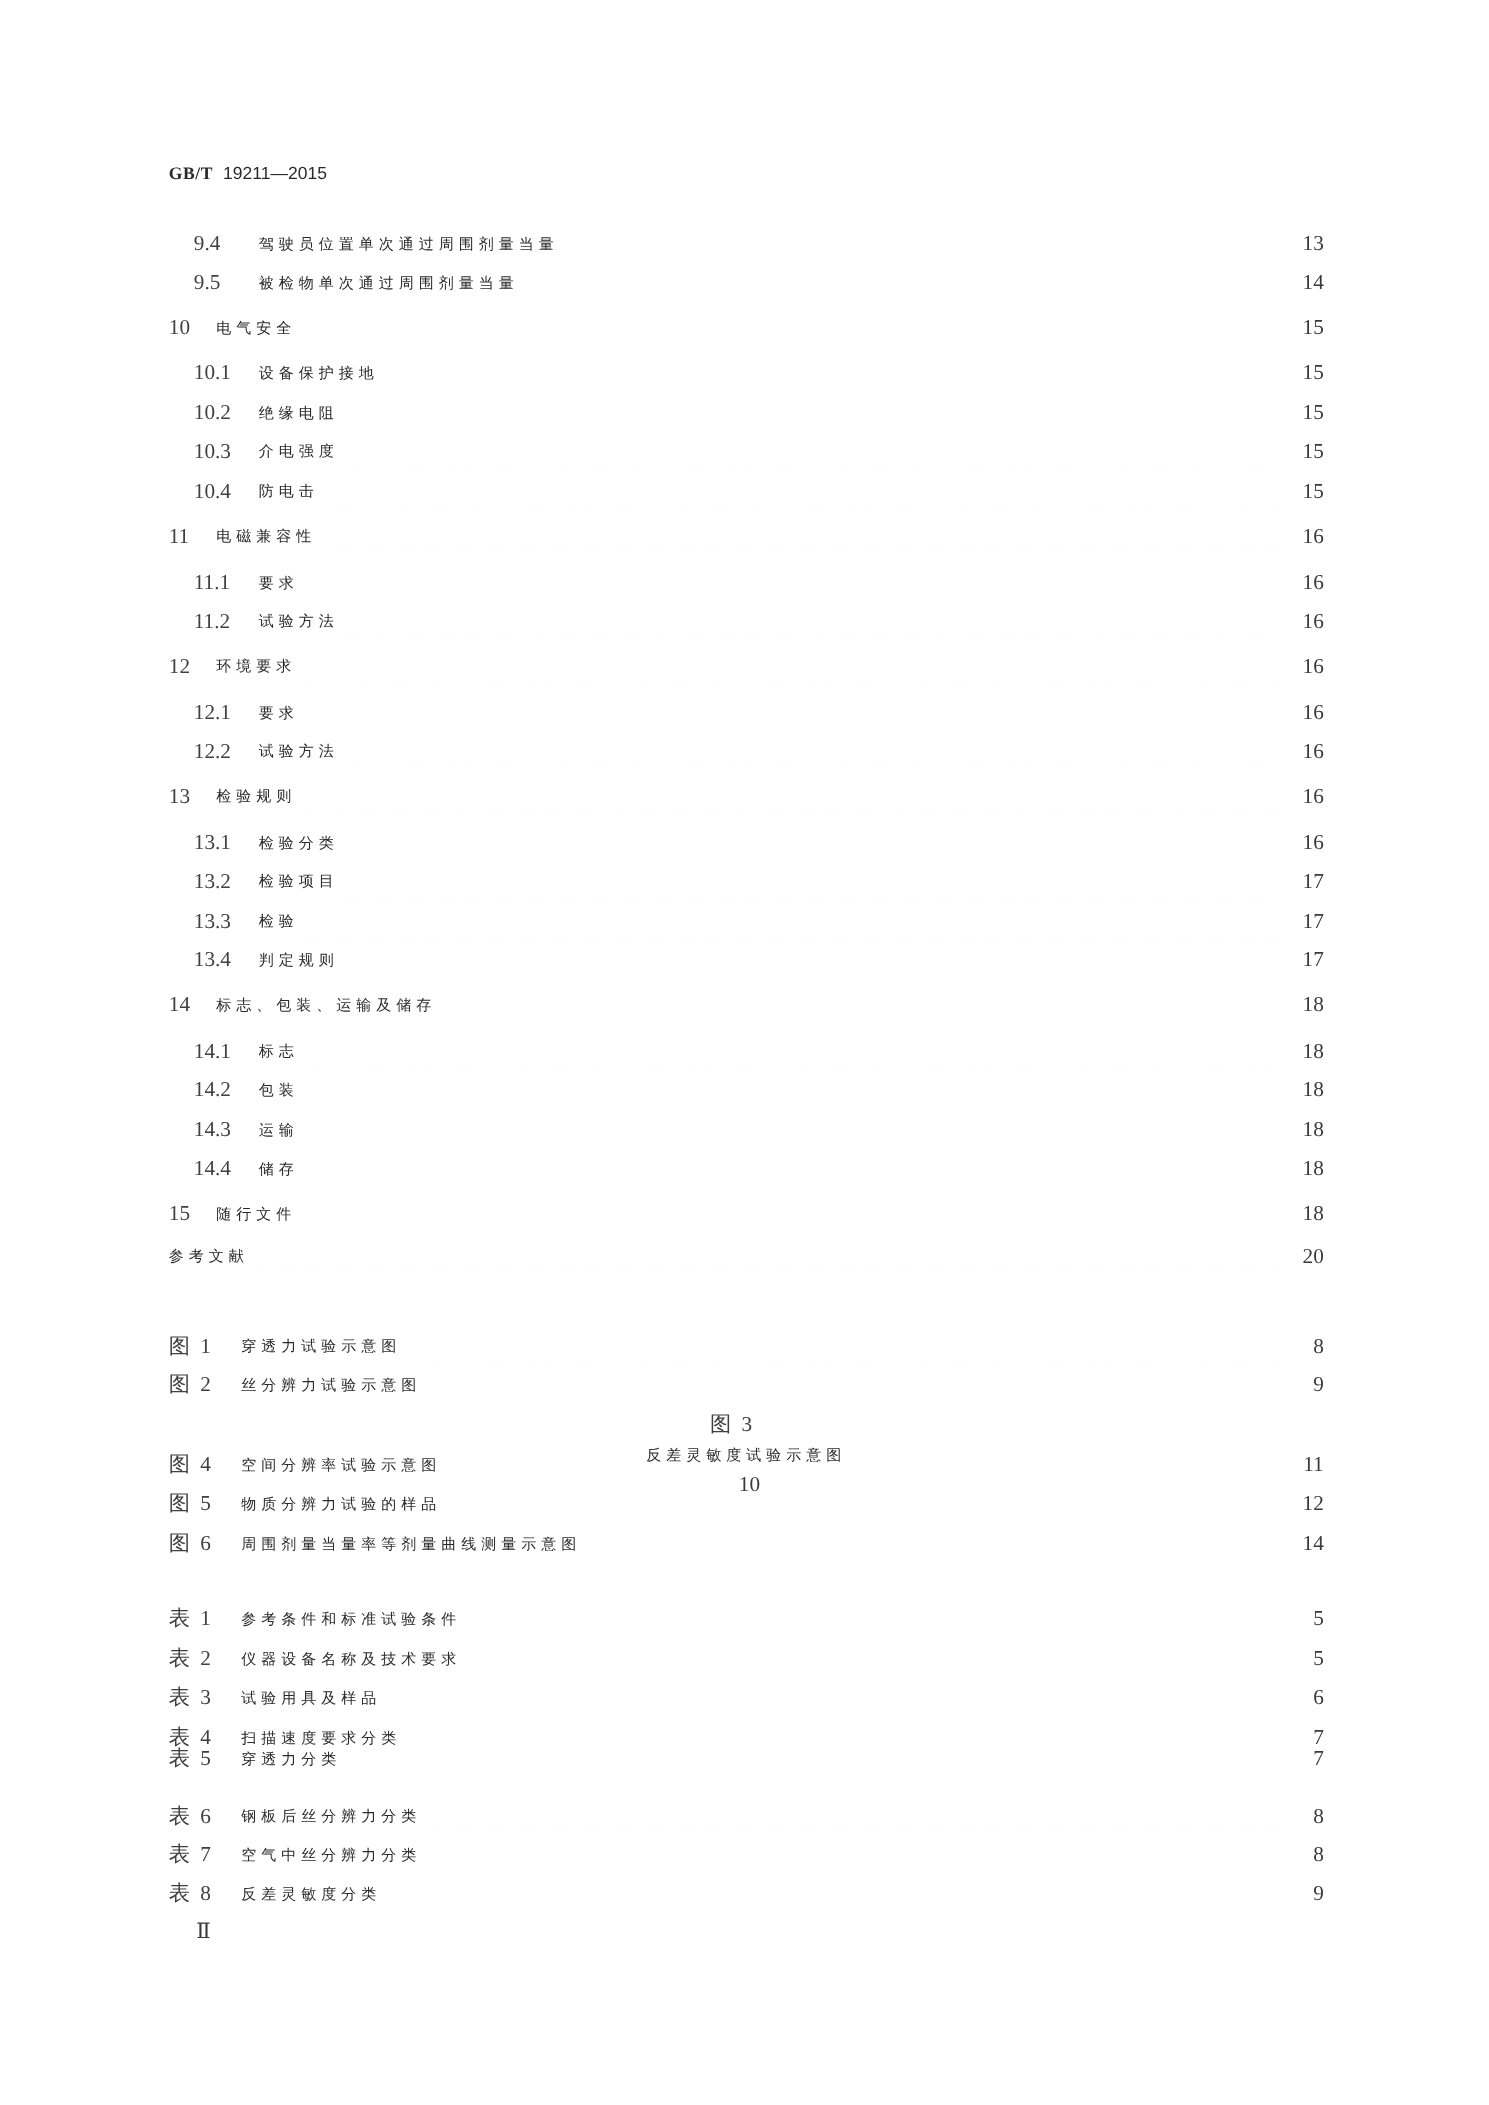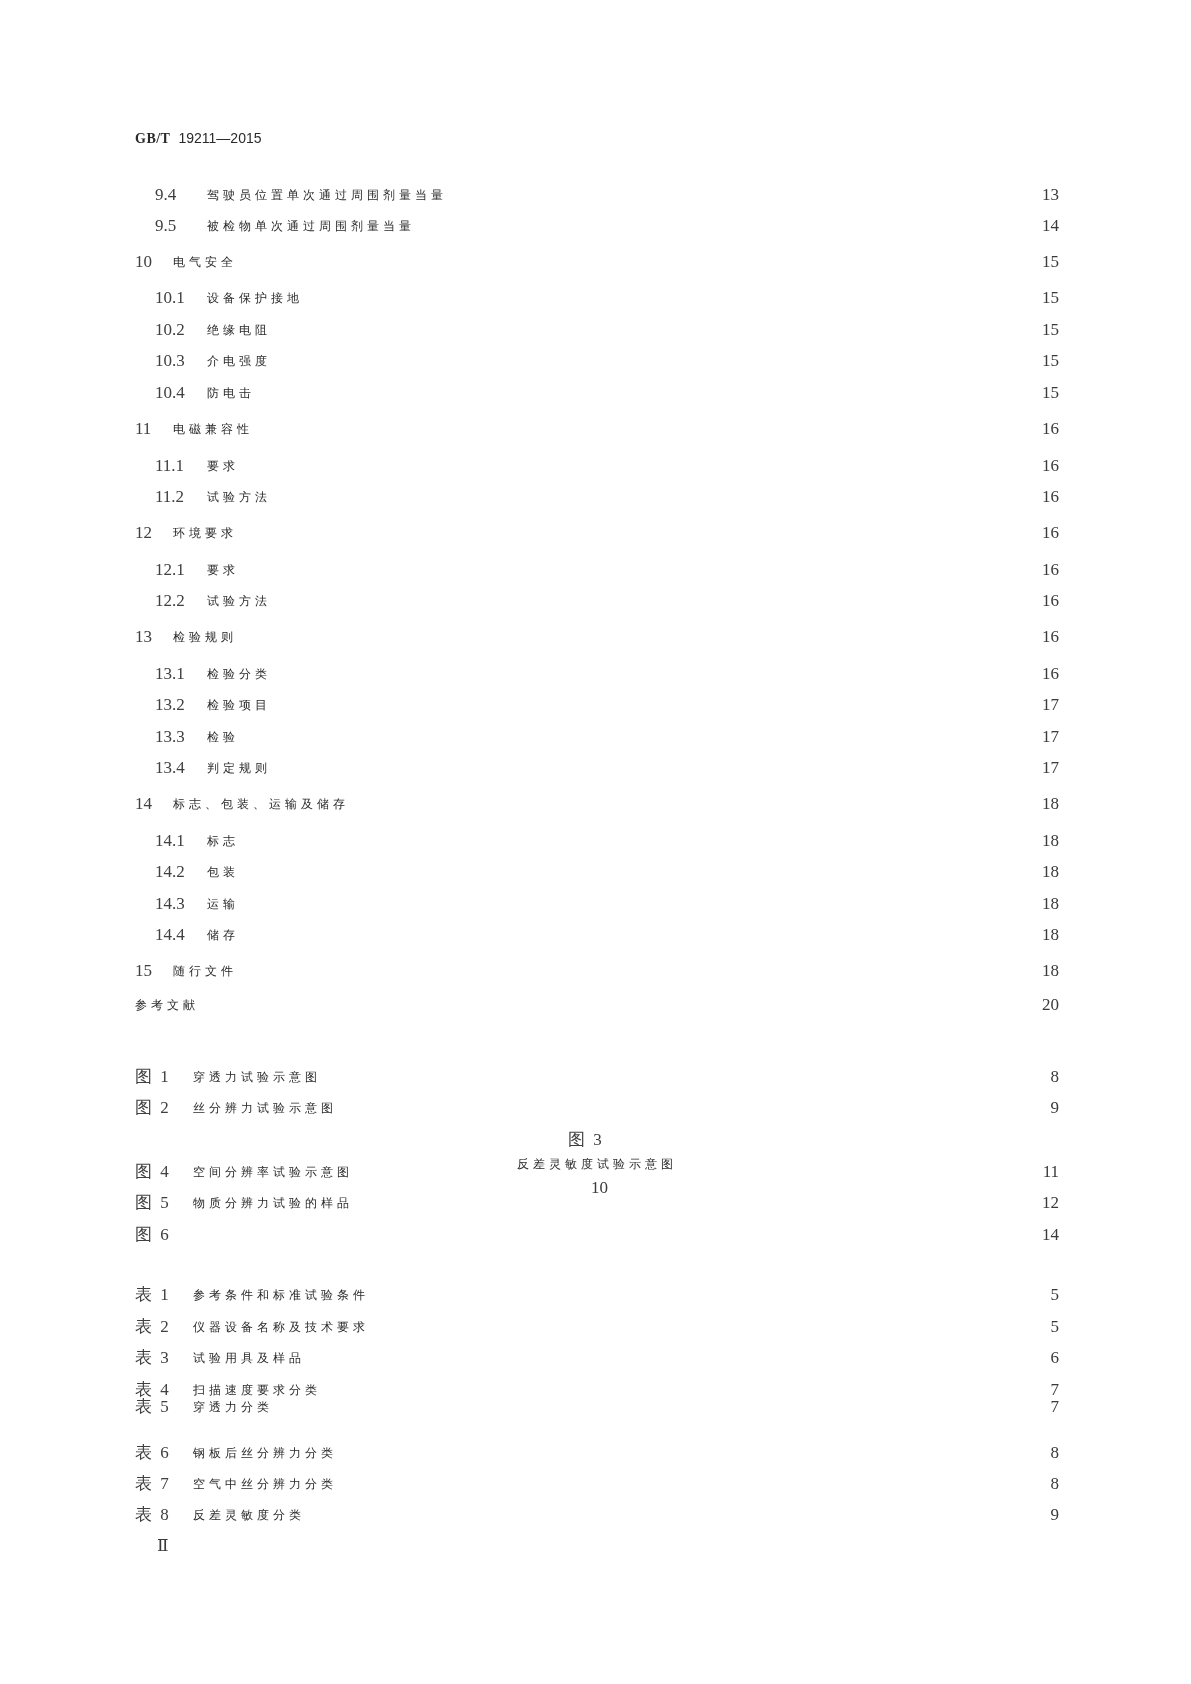--- a/index.html
+++ b/index.html
@@ -274,20 +274,21 @@
       <span class="page">11</span>
     </div>
     <div class="toc-row lvl-fig" style="top: 1191px;">
       <span class="num">图 5</span>
       <span class="title">物质分辨力试验的样品</span>
       <span class="leader"></span>
       <span class="page">12</span>
     </div>
     <div class="toc-row lvl-fig" style="top: 1223px;">
       <span class="num">图 6</span>
+      <span class="title">周围剂量当量率等剂量曲线测量示意图</span>
       <span class="leader"></span>
       <span class="page">14</span>
     </div>
     <div class="toc-row lvl-fig" style="top: 1283px;">
       <span class="num">表 1</span>
       <span class="title">参考条件和标准试验条件</span>
       <span class="leader"></span>
       <span class="page">5</span>
     </div>
     <div class="toc-row lvl-fig" style="top: 1315px;">

